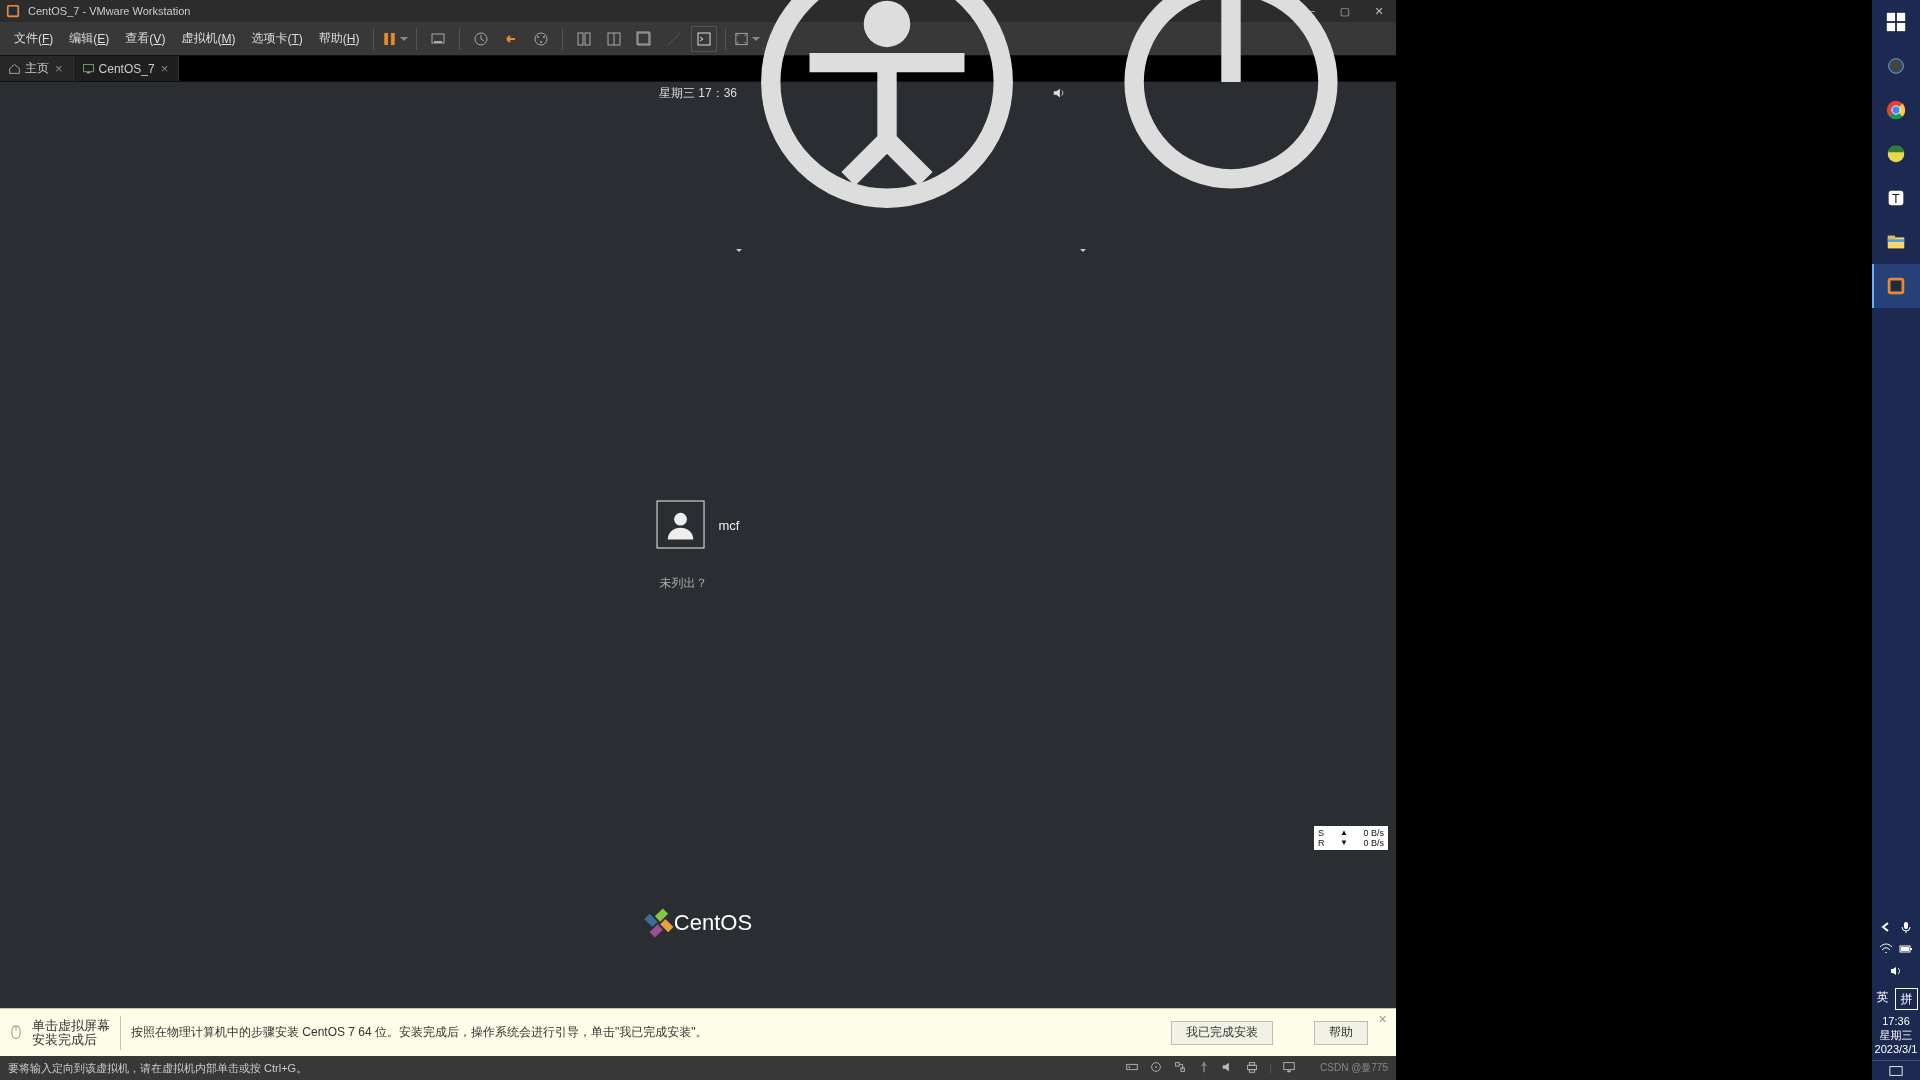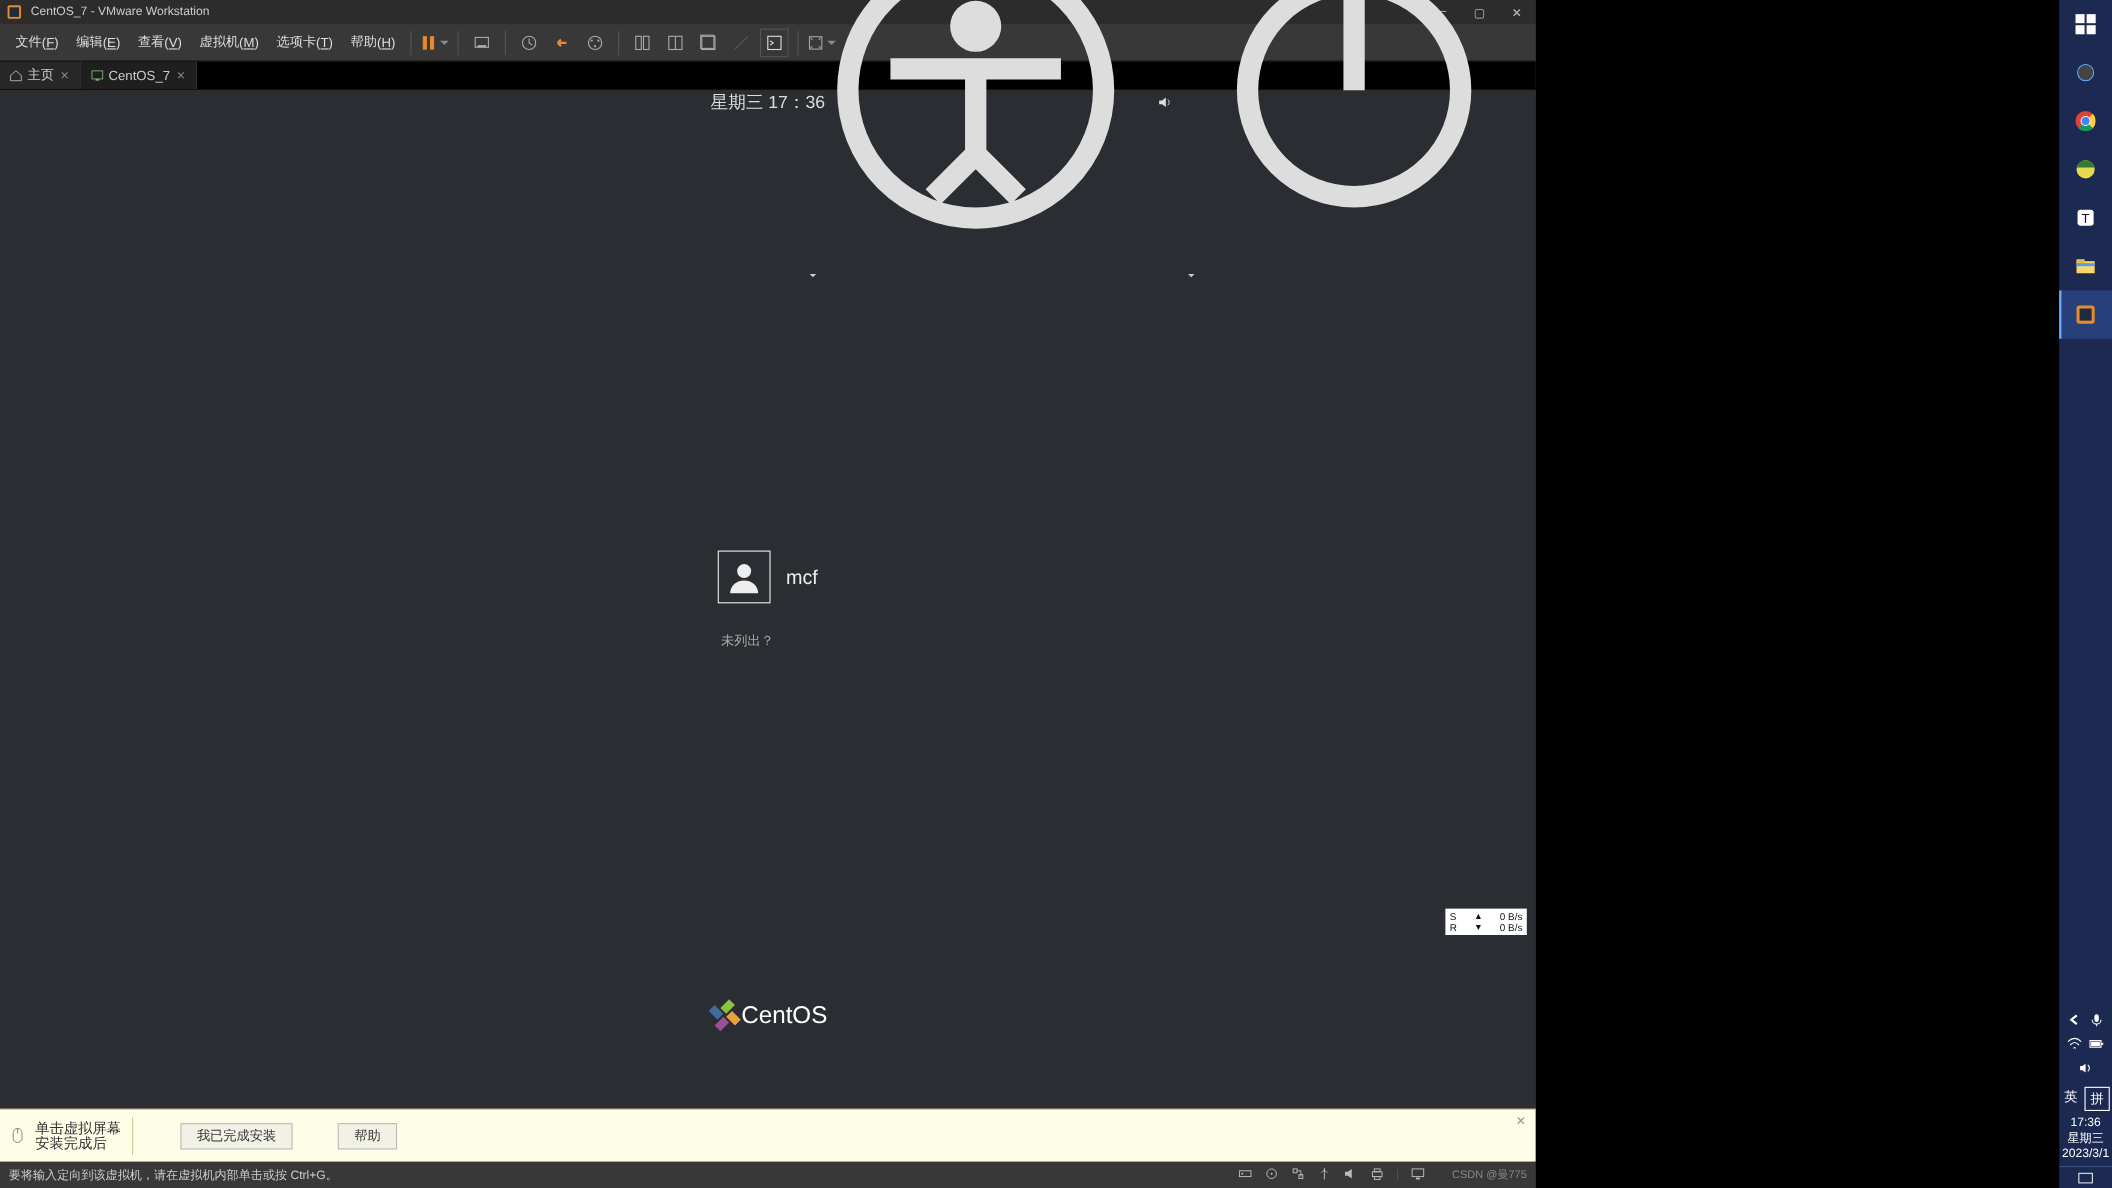--- a/index.html
+++ b/index.html
@@ -33,32 +33,32 @@
 .tab{display:flex;align-items:center;padding:0 8px;border-right:1px solid #333;background:#272727;gap:4px;}
 .tab.active{background:#1f1f1f;}
 .tab .close{color:#888;font-size:13px;padding:0 2px;}
 .tab .ico{width:13px;height:13px;display:inline-block;}
 .tab .ico svg{width:100%;height:100%;}
 
 
 #guest{flex:1;background:#2a2e32;position:relative;}
 
 
-#gnome-top{position:absolute;left:0;right:0;top:0;height:22px;display:flex;align-items:center;justify-content:center;color:#ddd;font-size:16px;}
+#gnome-top{position:absolute;left:0;right:0;top:0;height:22px;display:flex;align-items:center;justify-content:center;color:#ddd;font-size:12px;}
 #gnome-right{position:absolute;right:10px;top:0;height:22px;display:flex;align-items:center;gap:10px;color:#ddd;}
 #gnome-right .g-ico{width:14px;height:14px;}
 #gnome-right svg{width:100%;height:100%;}
 .caret-dn::after{content:"";display:inline-block;border:3px solid transparent;border-top-color:#ccc;margin-left:4px;margin-top:3px;vertical-align:middle;}
 
 
 #login-center{position:absolute;left:50%;top:50%;transform:translate(-50%,-50%);text-align:left;}
 #login-user{display:flex;align-items:center;gap:14px;margin-bottom:24px;padding:2px;}
 #avatar{width:48px;height:48px;border:1px solid #eee;display:flex;align-items:center;justify-content:center;}
 #avatar svg{width:34px;height:34px;}
-#login-user .uname{color:#eee;font-size:18px;}
+#login-user .uname{color:#eee;font-size:13px;}
 #not-listed{color:#aaa;font-size:12px;cursor:pointer;margin-left:5px;}
 
 
 #centos-brand{position:absolute;left:50%;bottom:70px;transform:translateX(-50%);display:flex;align-items:center;gap:0;color:#fff;font-size:22px;font-weight:500;}
 #centos-brand .mark{width:30px;height:30px;}
 
 
 #netwidget{position:absolute;right:8px;bottom:158px;width:74px;height:24px;background:#fff;font-size:9px;line-height:10px;color:#111;padding:2px 4px;display:flex;justify-content:space-between;}
 #netwidget .col{display:flex;flex-direction:column;justify-content:center;}
 #netwidget .col.r{align-items:flex-end;}
@@ -280,20 +280,21 @@
           <svg viewBox="0 0 16 20">
             <rect x="3" y="1" width="10" height="16" rx="5" fill="none" stroke="#777"></rect>
             <line x1="8" y1="1" x2="8" y2="7" stroke="#777"></line>
           </svg>
         </div>
     <div class="hint-text">
       <div>单击虚拟屏幕</div>
       <div>安装完成后</div>
     </div>
     <div class="divider"></div>
+    <div class="instr">按照在物理计算机中的步骤安装 CentOS 7 64 位。安装完成后，操作系统会进行引导，单击"我已完成安装"。</div>
     <div class="btns">
       <div class="flat-btn">我已完成安装</div>
       <div class="flat-btn">帮助</div>
     </div>
     <div class="dismiss">✕</div>
   </div>
 
   <div id="vmstatus">
     <span>要将输入定向到该虚拟机，请在虚拟机内部单击或按 Ctrl+G。</span>
     <div class="right">

